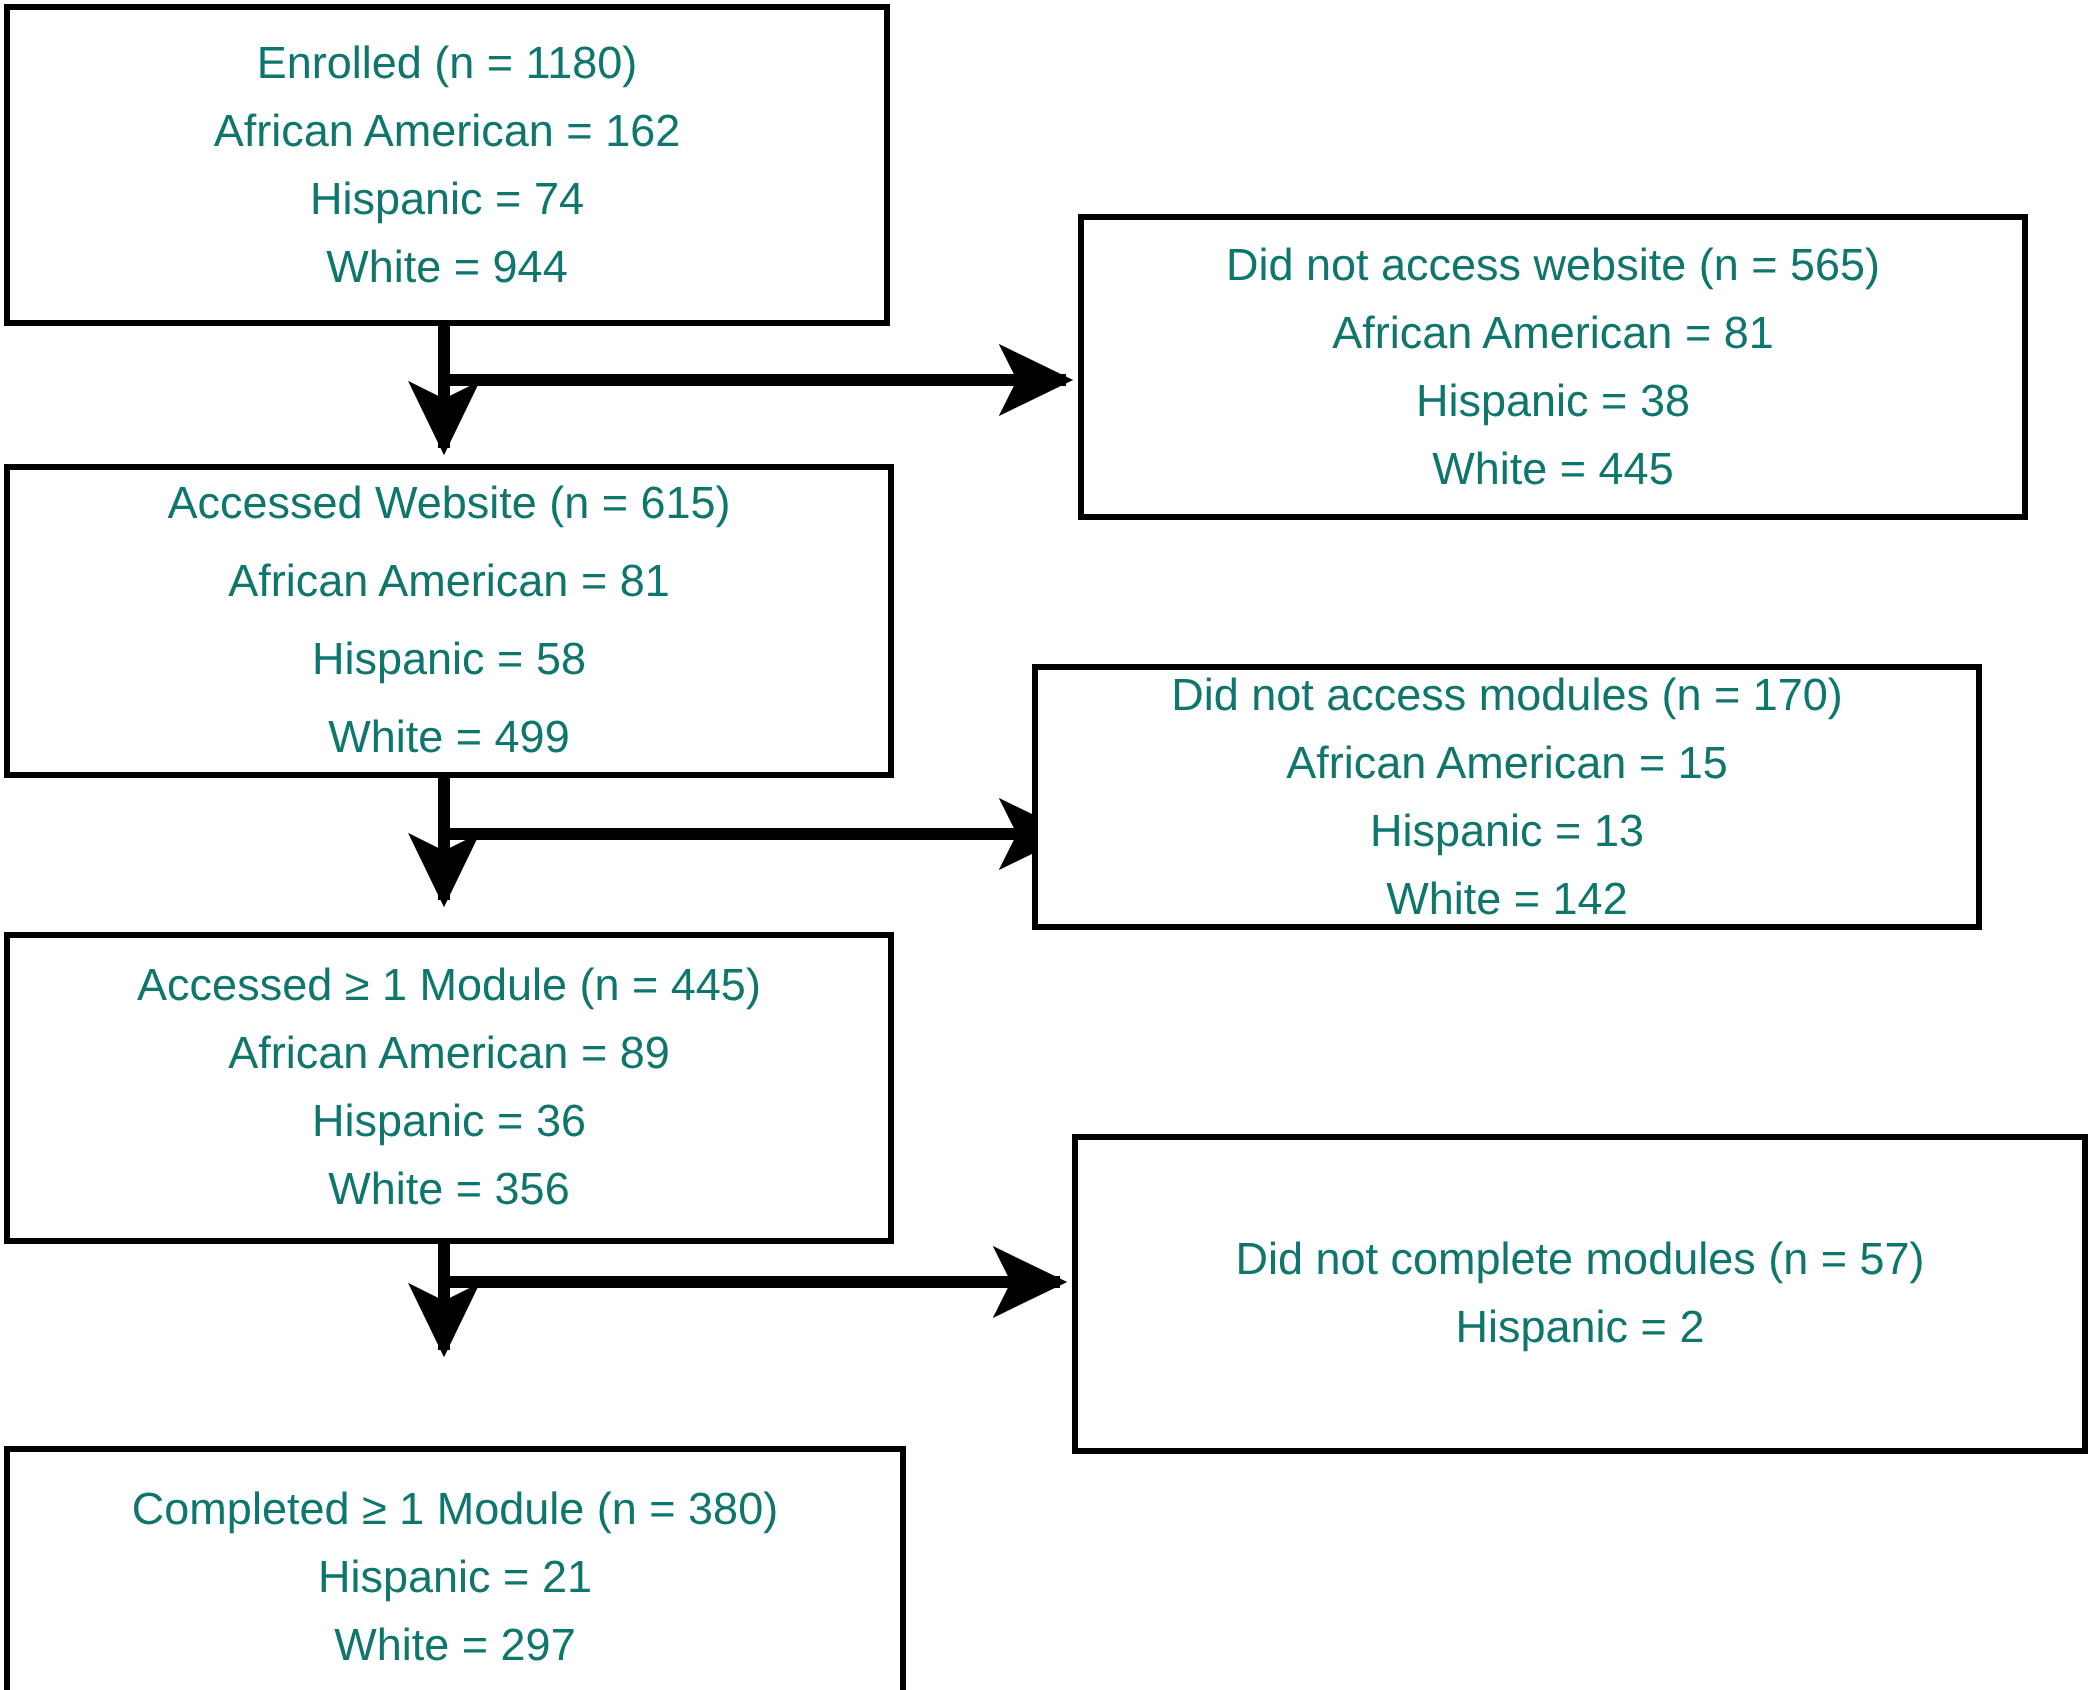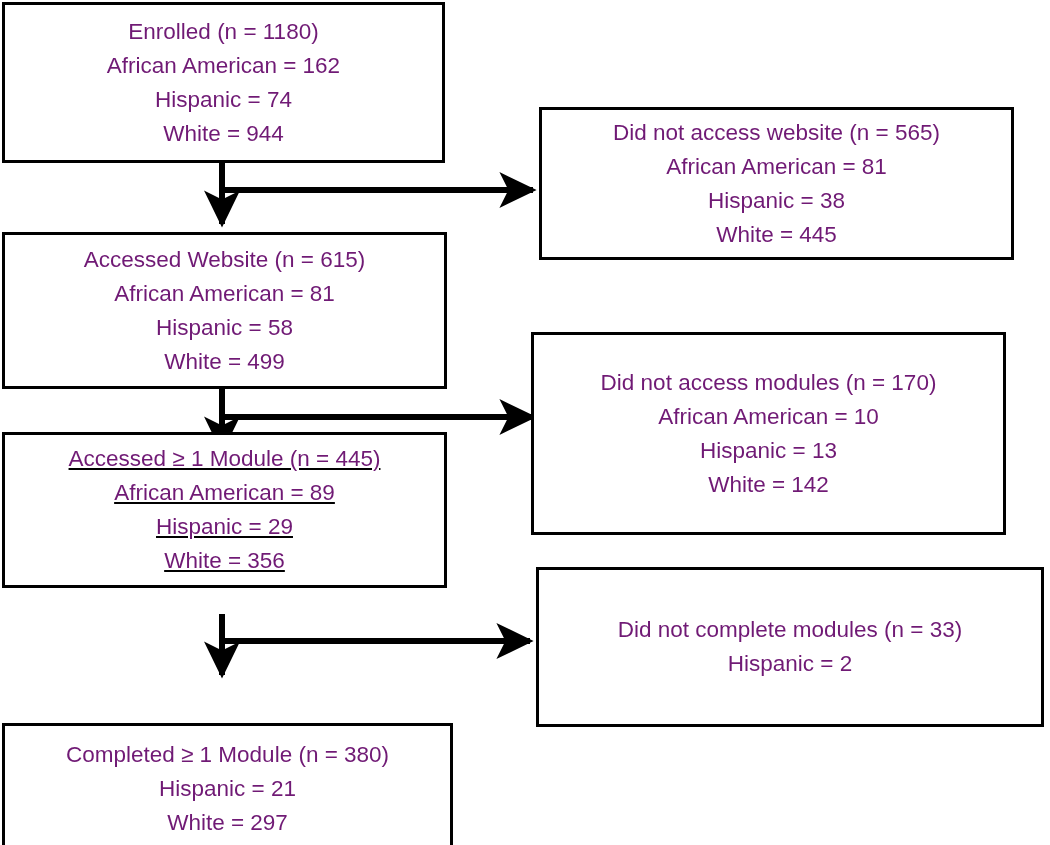--- a/index.html
+++ b/index.html
@@ -28,41 +28,41 @@
     align-items: center;
     justify-content: center;
     text-align: center;
     color: #000000;
   }
   .node-line {
     display: block;
     font-size: 22.5px;
     line-height: 34px;
     white-space: nowrap;
-    color: #701a75;
+    color: #0f766e;
   }
   .node-line.title-line {
     font-size: 22.5px;
   }
   svg.connectors {
     position: absolute;
     left: 0;
     top: 0;
     width: 1050px;
     height: 845px;
     pointer-events: none;
   }
   
   #box-enrolled      { left: 2px;   top: 2px;   width: 443px; height: 161px; }
-  #box-accessed-web  { left: 2px;   top: 232px; width: 445px; height: 157px; }
-  #box-accessed-mod  { left: 2px;   top: 432px; width: 445px; height: 156px; text-decoration: underline; }
+  #box-accessed-web  { left: 2px;   top: 232px; width: 445px; height: 157px; justify-content: space-between; }
+  #box-accessed-mod  { left: 2px;   top: 466px; width: 445px; height: 156px; }
   #box-completed-mod { left: 2px;   top: 723px; width: 451px; height: 131px; }
   
   #box-excl-website  { left: 539px; top: 107px; width: 475px; height: 153px; }
-  #box-excl-modules  { left: 531px; top: 332px; width: 475px; height: 203px; justify-content: center; }
+  #box-excl-modules  { left: 516px; top: 332px; width: 475px; height: 133px; justify-content: center; }
   #box-excl-complete { left: 536px; top: 567px; width: 508px; height: 160px; }
 </style>
 </head>
 <body>
 
 <div id="flowchart-canvas">
 
   <svg class="connectors" viewBox="0 0 1050 845" xmlns="http://www.w3.org/2000/svg">
     <defs>
       <marker id="arrowhead" markerWidth="7" markerHeight="7" refX="5.6" refY="3.2" orient="auto" markerUnits="strokeWidth">
@@ -96,42 +96,42 @@
   <div class="node-box" id="box-accessed-web">
     <span class="node-line title-line">Accessed Website (n = 615)</span>
     <span class="node-line">African American = 81</span>
     <span class="node-line">Hispanic = 58</span>
     <span class="node-line">White = 499</span>
   </div>
 
   <div class="node-box" id="box-accessed-mod">
     <span class="node-line title-line">Accessed ≥ 1 Module (n = 445)</span>
     <span class="node-line">African American = 89</span>
-    <span class="node-line">Hispanic = 29</span>
+    <span class="node-line">Hispanic = 36</span>
     <span class="node-line">White = 356</span>
   </div>
 
   <div class="node-box" id="box-completed-mod">
     <span class="node-line title-line">Completed ≥ 1 Module (n = 380)</span>
     <span class="node-line">Hispanic = 21</span>
     <span class="node-line">White = 297</span>
   </div>
 
   <div class="node-box" id="box-excl-website">
     <span class="node-line title-line">Did not access website (n = 565)</span>
     <span class="node-line">African American = 81</span>
     <span class="node-line">Hispanic = 38</span>
     <span class="node-line">White = 445</span>
   </div>
 
   <div class="node-box" id="box-excl-modules">
     <span class="node-line title-line">Did not access modules (n = 170)</span>
-    <span class="node-line">African American = 10</span>
+    <span class="node-line">African American = 15</span>
     <span class="node-line">Hispanic = 13</span>
     <span class="node-line">White = 142</span>
   </div>
 
   <div class="node-box" id="box-excl-complete">
-    <span class="node-line title-line">Did not complete modules (n = 33)</span>
+    <span class="node-line title-line">Did not complete modules (n = 57)</span>
     <span class="node-line">Hispanic = 2</span>
   </div>
 
 </div>
 
 </body></html>

